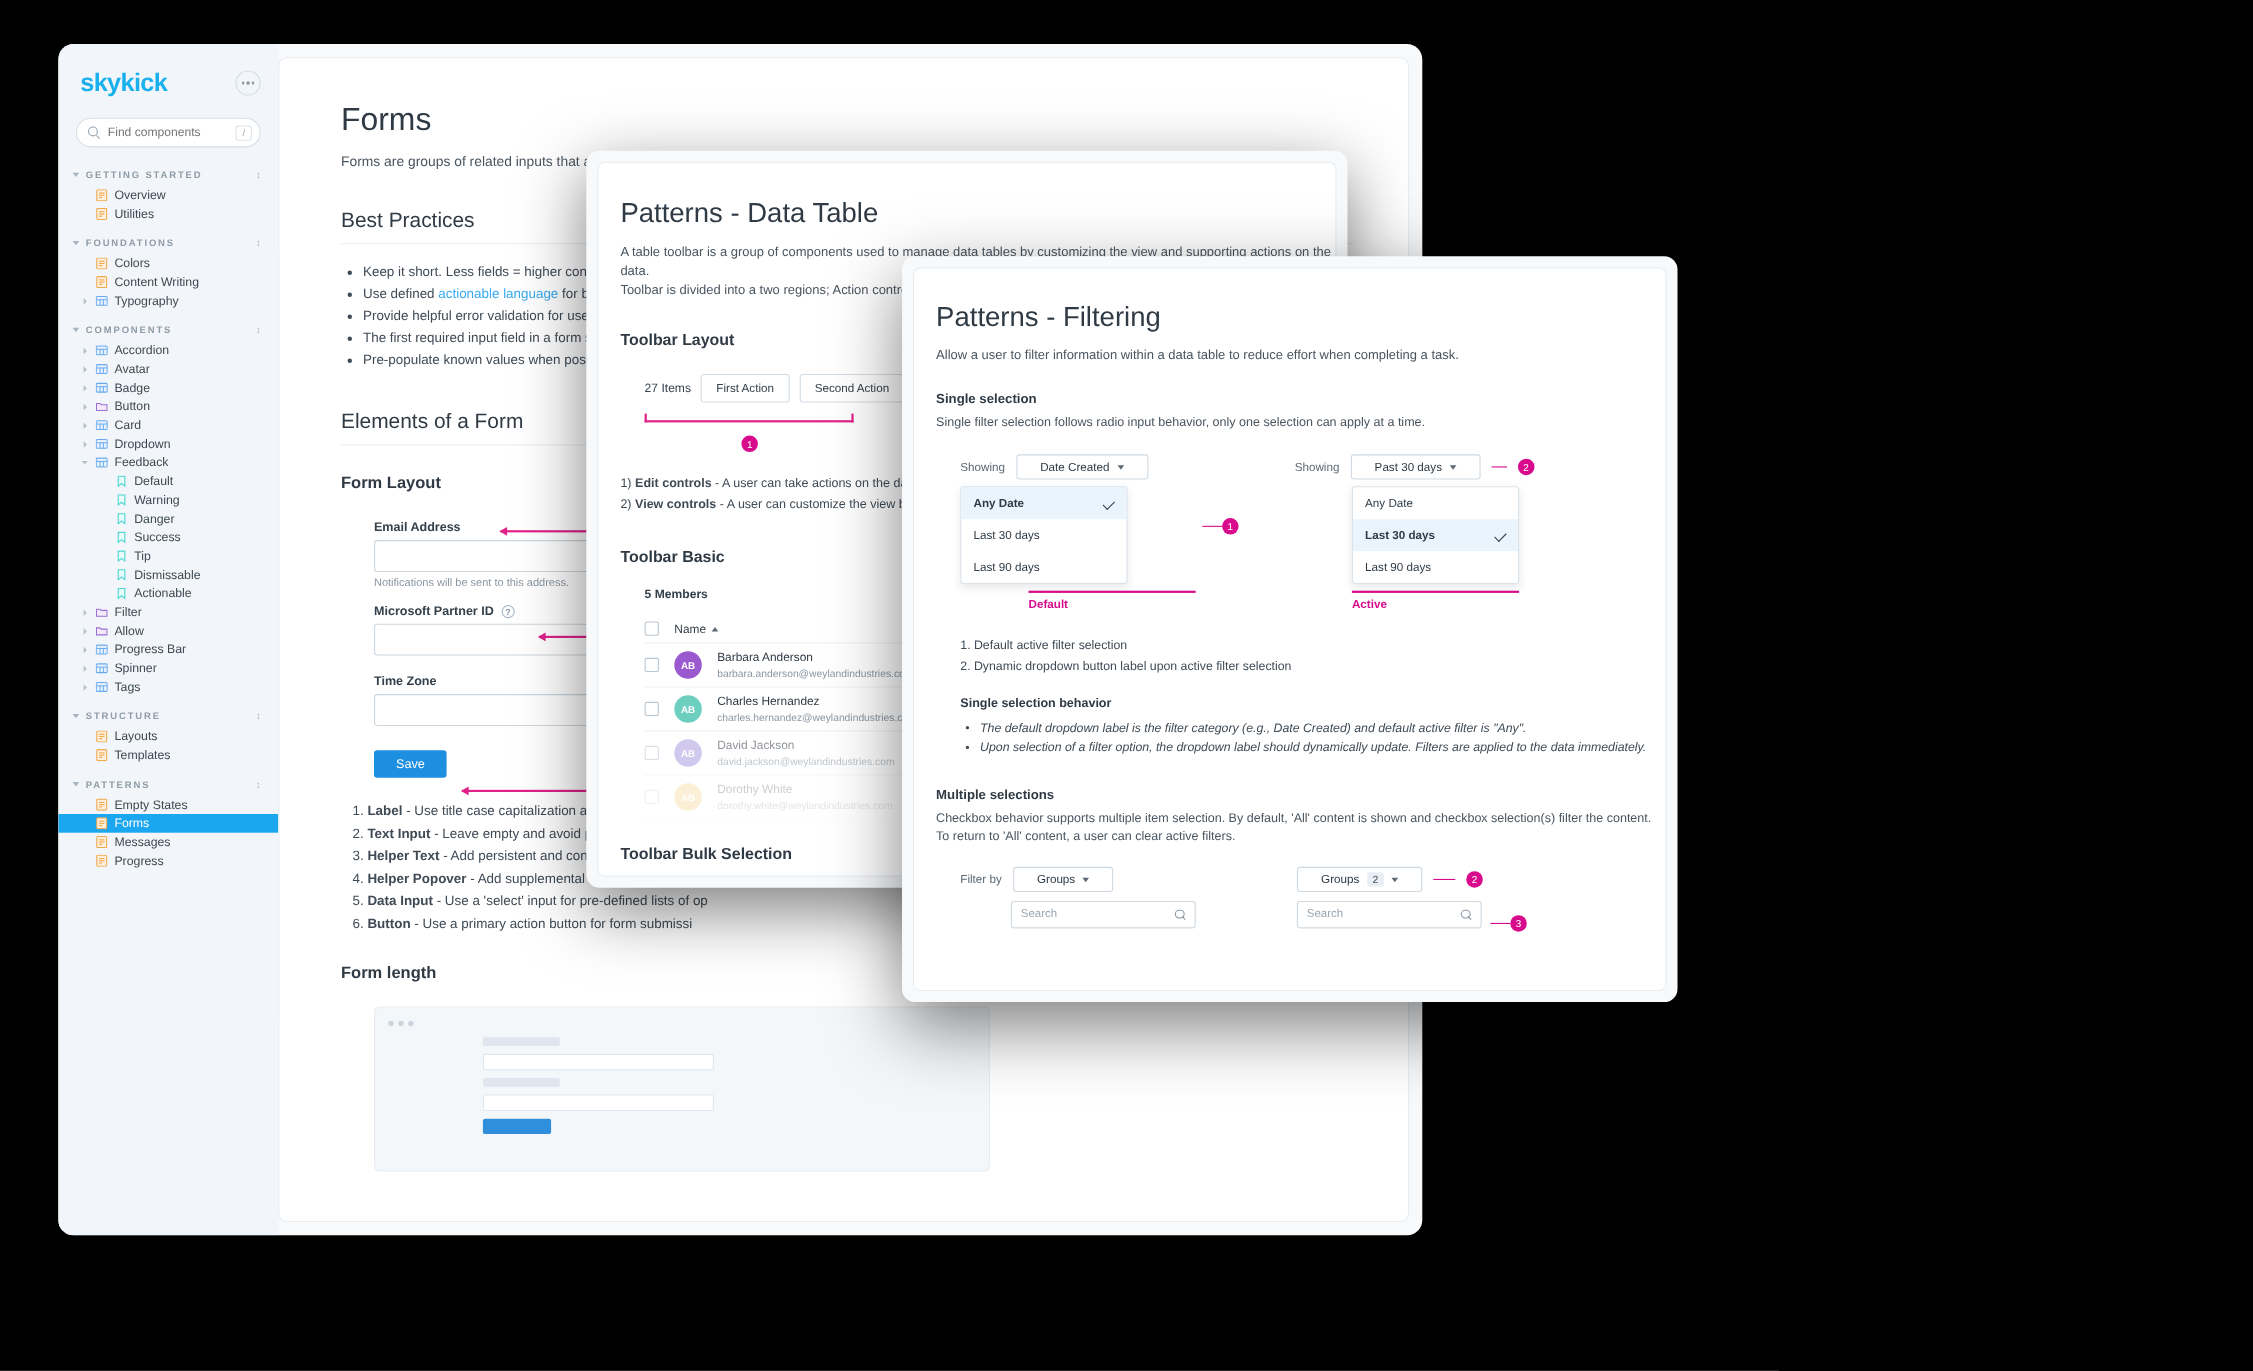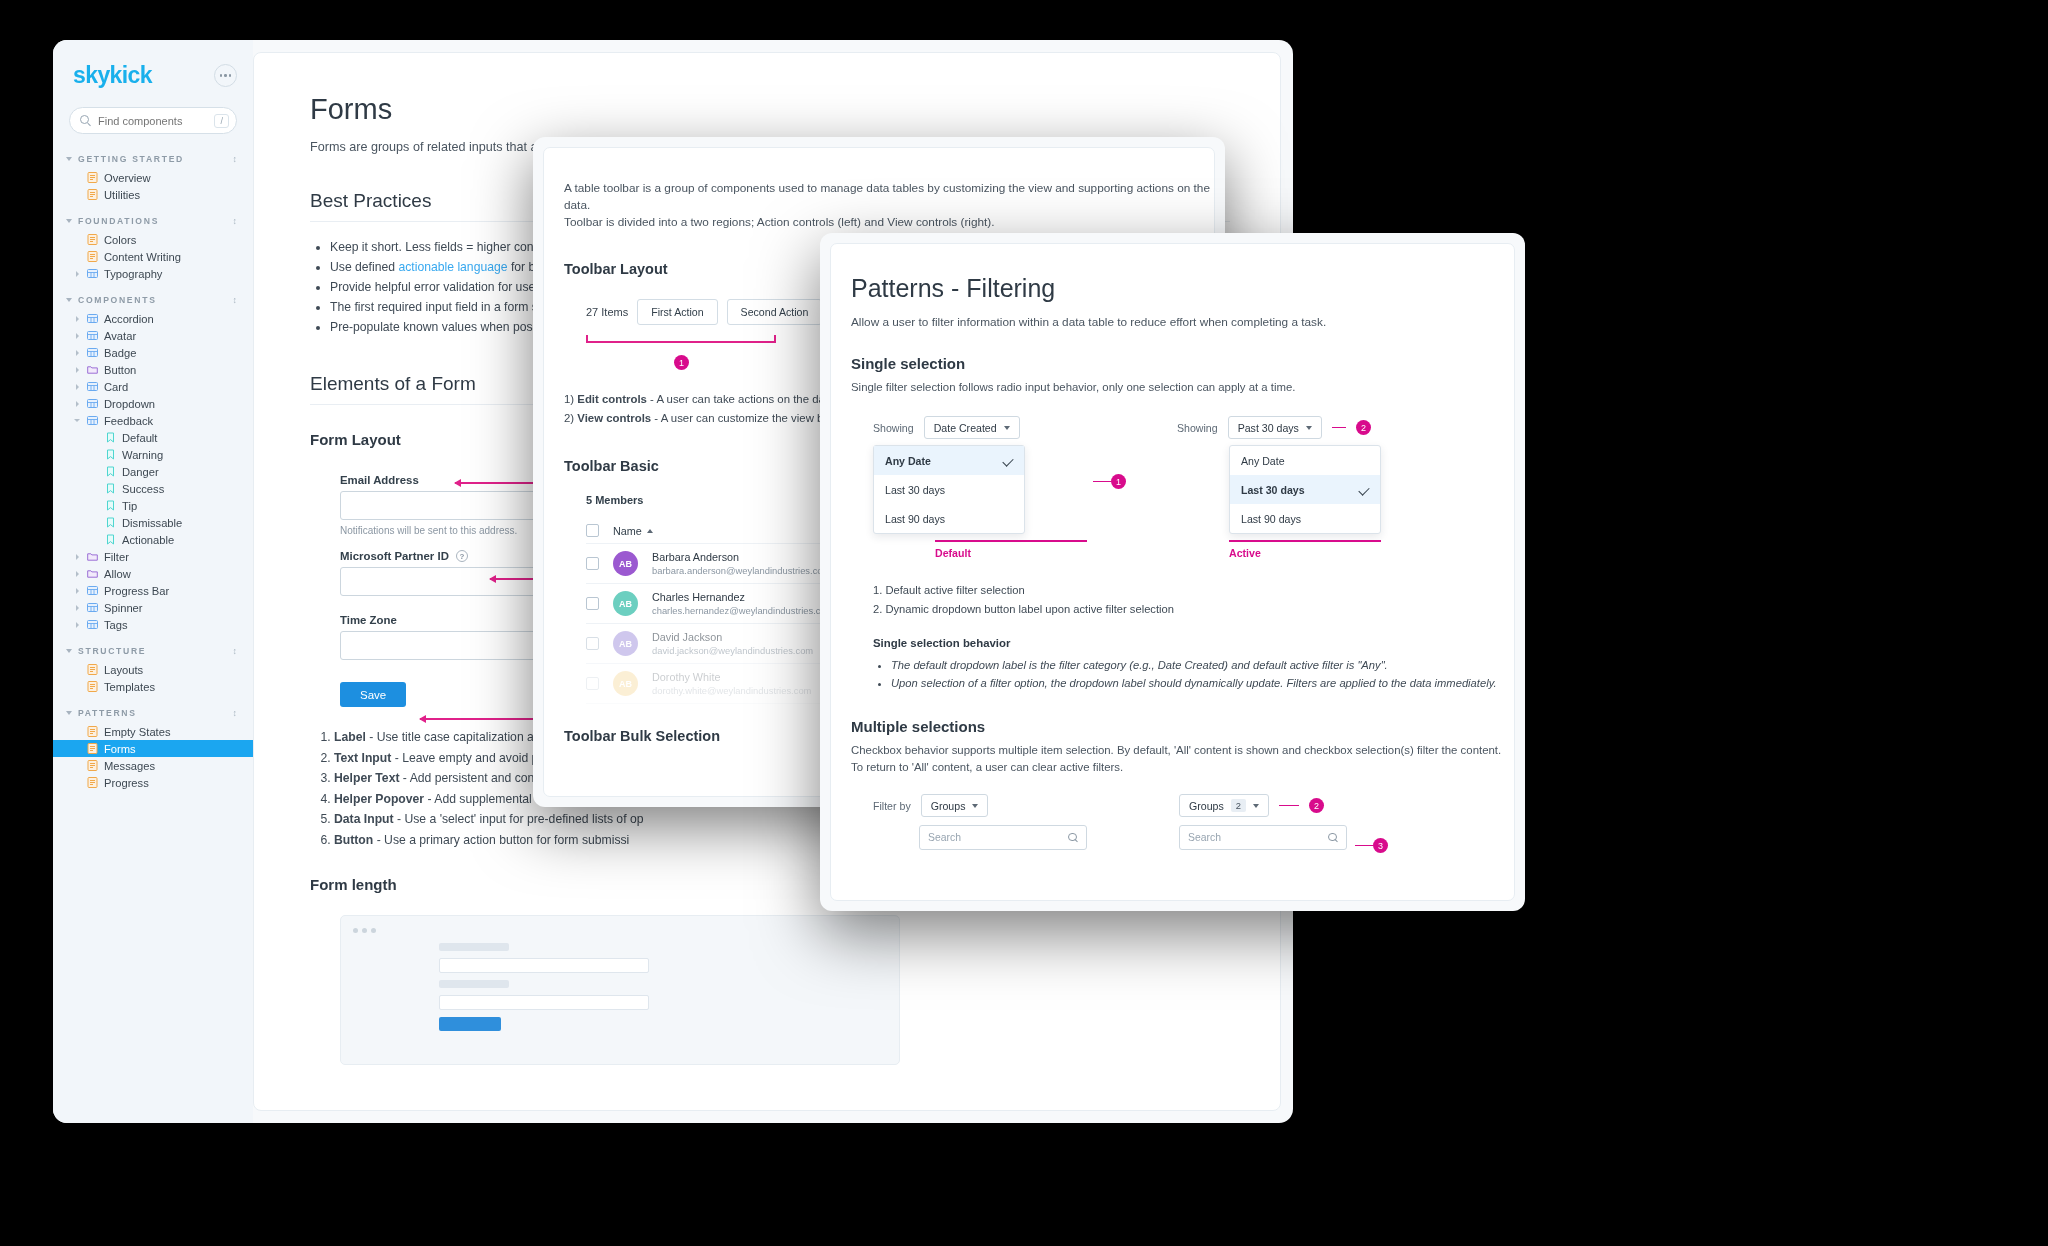--- a/index.html
+++ b/index.html
@@ -138,27 +138,27 @@
   
   .win3 {
     position: absolute; left: 820px; top: 233px; width: 705px; height: 678px;
     background: #f7f9fb; border-radius: 12px; box-shadow: 0 22px 64px rgba(0,0,0,.5);
     overflow: hidden; padding: 10px;
   }
   .win3 .panel { background: #fff; border-radius: 7px; border: 1px solid #e7edf2; height: 100%; padding: 30px 0 0 20px; overflow: hidden; position: relative; }
   h1.p3-title { font-size: 25px; font-weight: 400; color: #2f3a45; margin-bottom: 12px; }
   .p3-lede { font-size: 11.8px; color: #4a5560; }
   h2.p3-sec { font-size: 17px; font-weight: 400; color: #2f3a45; margin-top: 26px; padding-bottom: 8px; border-bottom: 1px solid #e9eef3; width: 665px; }
-  h3.p3-sub { font-size: 15px; font-weight: 700; color: #2f3a45; margin-top: 26px; }
+  h3.p3-sub { font-size: 12px; font-weight: 700; color: #2f3a45; margin-top: 26px; }
   .p3-txt { font-size: 11.4px; color: #4a5560; line-height: 17px; margin-top: 7px; }
   .dd-area { display: flex; gap: 90px; margin: 20px 0 0 22px; position: relative; }
   .dd-col { position: relative; }
   .dd-top { display: flex; align-items: center; gap: 10px; }
   .dd-lbl { font-size: 10.6px; color: #5d6975; }
-  .dd-btn { border: 1px solid #cfd9e1; background: #fff; border-radius: 3px; height: 23px; padding: 0 9px; font-size: 10.6px; color: #2f3a45; display: flex; align-items: center; gap: 7px; }
+  .dd-btn { border: 1px solid #cfd9e1; background: #fff; border-radius: 3px; height: 23px; padding: 0 21px; font-size: 10.6px; color: #2f3a45; display: flex; align-items: center; gap: 7px; }
   .dd-btn .tri { width:0;height:0;border-left:3.5px solid transparent;border-right:3.5px solid transparent;border-top:4px solid #5d6975;}
   .menu { margin-top: 6px; width: 152px; border: 1px solid #dbe3ea; border-radius: 3px; background: #fff; box-shadow: 0 3px 8px rgba(25,40,60,.1); }
   .mi { height: 29px; display: flex; align-items: center; justify-content: space-between; padding: 0 11px; font-size: 10.6px; color: #2f3a45; }
   .mi.act { background: #eaf4fd; font-weight: 700; }
   .tick { width: 10px; height: 6px; border-left: 1.8px solid #37424d; border-bottom: 1.8px solid #37424d; transform: rotate(-45deg); }
   .underline { height: 2px; background: #d80b8c; width: 152px; margin-top: 6px; }
   .ul-lbl { font-size: 10.6px; font-weight: 700; color: #d80b8c; margin-top: 5px; }
   .cal-list { margin: 22px 0 0 4px; }
   .cal-list div { font-size: 11.2px; color: #3f4a55; line-height: 19px; }
   .beh-h { font-size: 11.4px; font-weight: 700; color: #2f3a45; margin-top: 18px; }
@@ -591,20 +591,21 @@
           <div class="sk" style="width:70px;margin-left:86px;"></div>
           <div class="sk box" style="width:210px;margin-left:86px;"></div>
           <div class="sk blue"></div>
         </div>
       </div>
     </div>
   </div>
 
   <div class="win2">
     <div class="panel">
+      <h1 class="p2-title">Patterns - Data Table</h1>
       <div class="p2-lede">A table toolbar is a group of components used to manage data tables by customizing the view and supporting actions on the data.</div>
       <div class="p2-lede">Toolbar is divided into a two regions; Action controls (left) and View controls (right).</div>
 
       <h3 class="p2-sub">Toolbar Layout</h3>
 
       <div class="tb-row">
         <span class="tb-count">27 Items</span>
         <button class="tb-btn">First Action</button>
         <button class="tb-btn">Second Action</button>
       </div>

